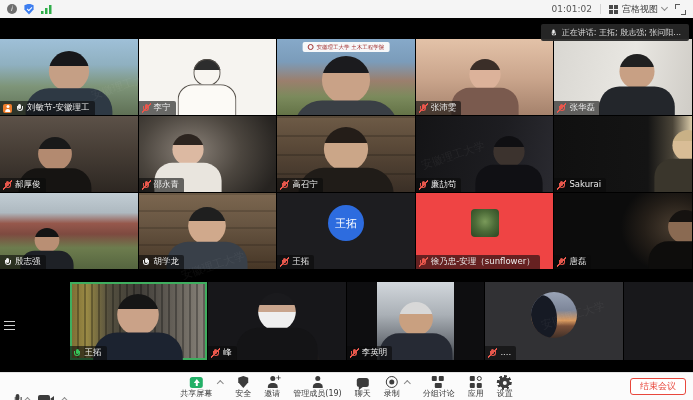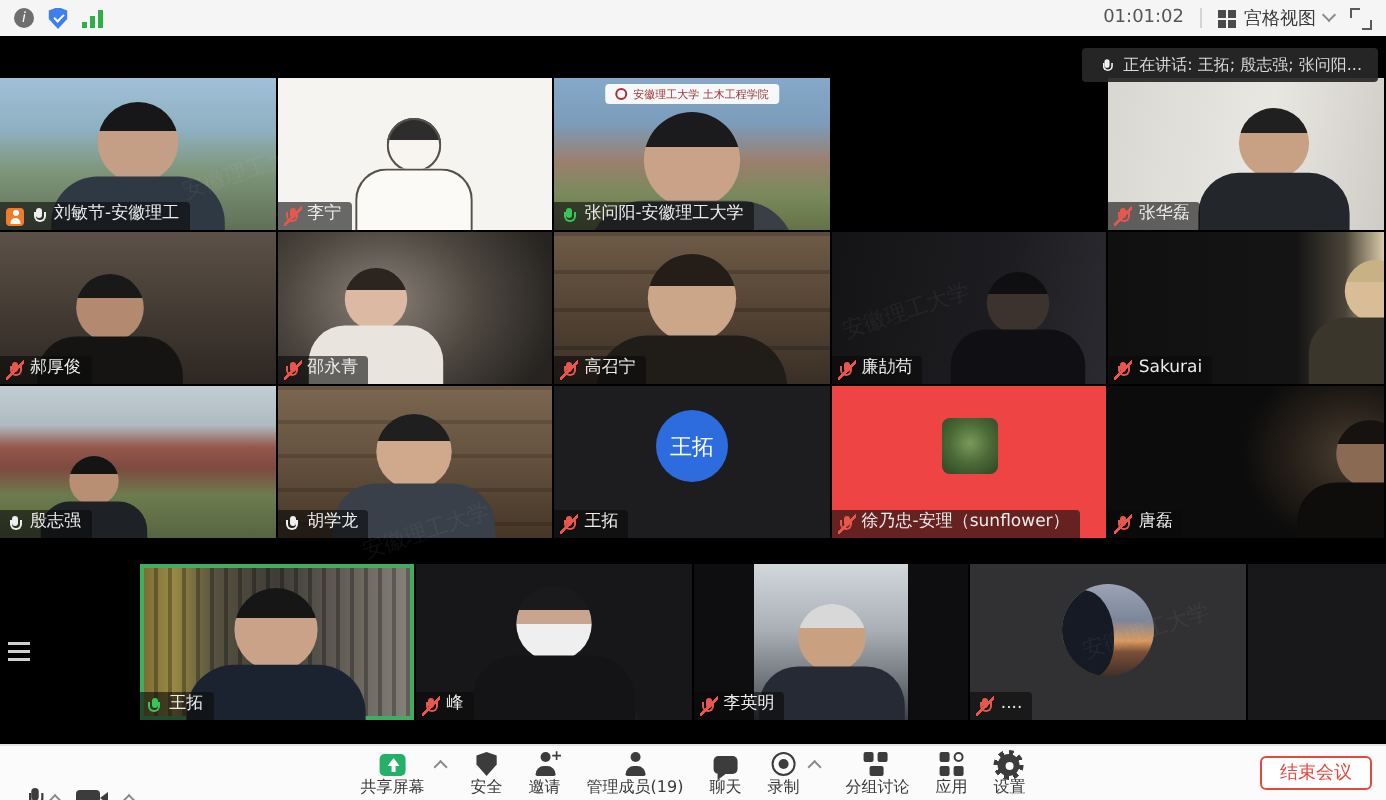--- a/index.html
+++ b/index.html
@@ -219,23 +219,26 @@
     <div class="tile r1 c2 t-r1c2">
       <i class="fig"></i>
       <span class="lab">
         <span class="mic m-muted"></span>
         <span>李宁</span>
       </span>
     </div>
     <div class="tile r1 c3 t-r1c3">
       <span class="unibanner">安徽理工大学 土木工程学院</span>
       <i class="fig"></i>
-      <span class="lab">
-        <span class="mic m-spk"></span>
-        <span>张问阳-安徽理工大学</span>
+    </div>
+    <div class="tile r1 c4 t-r1c4">
+      <i class="fig"></i>
+      <span class="lab">
+        <span class="mic m-muted"></span>
+        <span>张沛雯</span>
       </span>
     </div>
     <div class="tile r1 c5 t-r1c5">
       <i class="fig"></i>
       <span class="lab">
         <span class="mic m-muted"></span>
         <span>张华磊</span>
       </span>
     </div>
 

